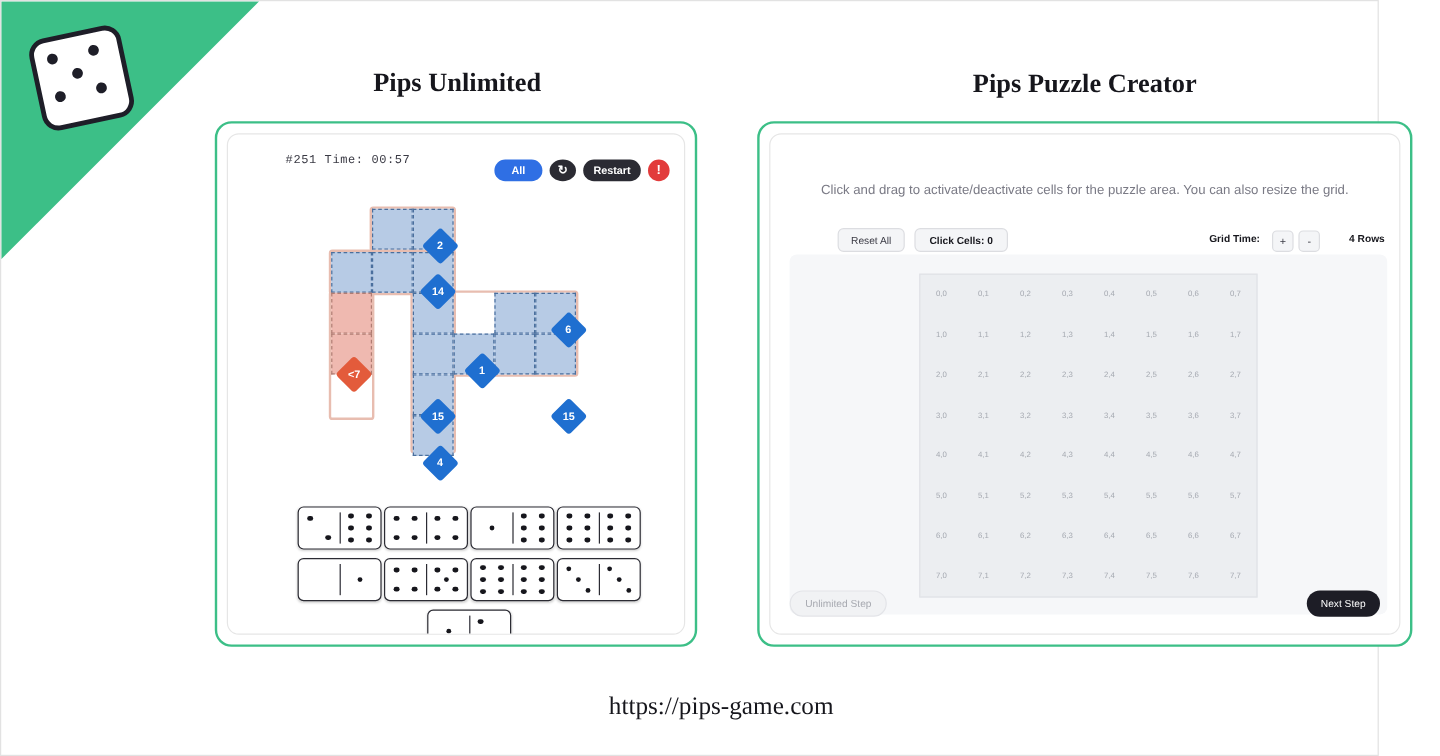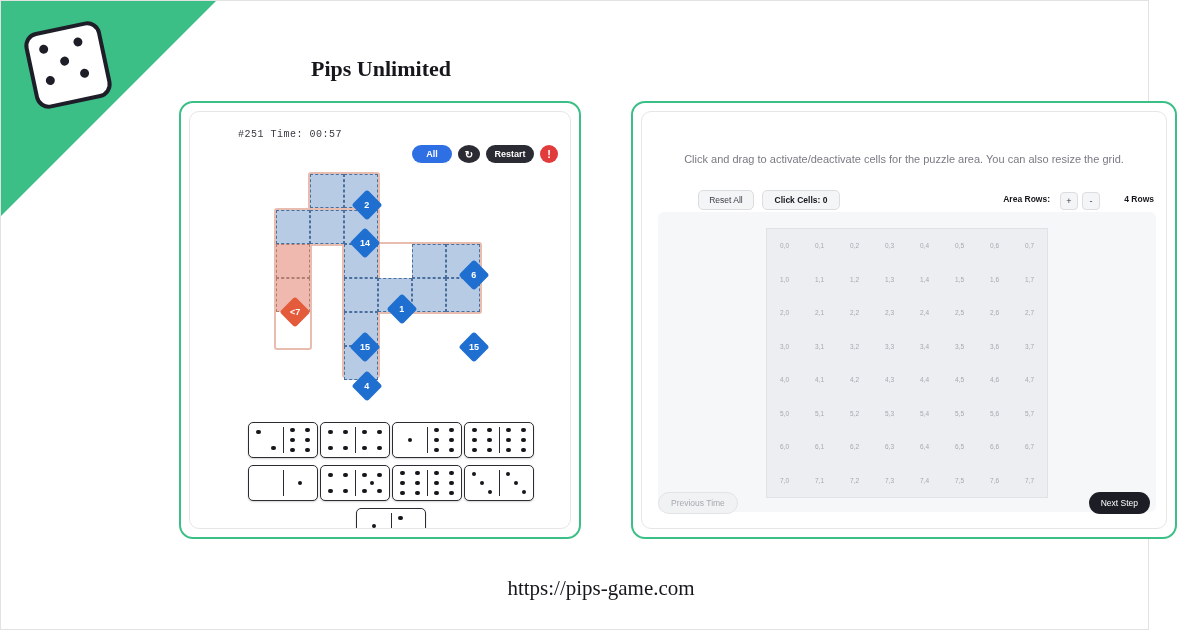--- a/index.html
+++ b/index.html
@@ -100,21 +100,20 @@
     letter-spacing: 0.5px;
   }
   .pill-btn {
     position: absolute;
     display: flex; align-items: center; justify-content: center;
     font-size: 9px;
     font-weight: bold;
     color: #ffffff;
     border-radius: 11px;
     height: 18px;
-    margin-top: 12px;
   }
   #btn-all     { left: 222px; top: 21px; width: 40px; background: #2f6fe4; }
   #btn-refresh { left: 268px; top: 21px; width: 22px; border-radius: 50%; background: #2b2b33; font-size: 10px; }
   #btn-restart { left: 296px; top: 21px; width: 48px; background: #2b2b33; }
   #btn-alert   { left: 350px; top: 21px; width: 18px; border-radius: 50%; background: #e23b3b; font-size: 11px; }
 
   
   #board { position: absolute; left: 0; top: 44px; width: 386px; height: 260px; }
   .cell {
     position: absolute;
@@ -281,20 +280,21 @@
   <div class="corner-wedge"></div>
   <div class="domino-logo">
     <div class="pip" style="left:10px; top:10px;"></div>
     <div class="pip" style="left:10px; top:42px;"></div>
     <div class="pip" style="left:28px; top:26px;"></div>
     <div class="pip" style="left:45px; top:10px;"></div>
     <div class="pip" style="left:45px; top:42px;"></div>
   </div>
 
   <div class="panel-title" id="title-left">Pips Unlimited</div>
+  <div class="panel-title" id="title-right">Pips Puzzle Creator</div>
 
   <div class="card" id="card-left">
     <div class="inner-frame">
 
       <div class="game-topbar">
         <div class="game-stats">#251  Time: 00:57</div>
         <div class="pill-btn" id="btn-all">All</div>
         <div class="pill-btn" id="btn-refresh">↻</div>
         <div class="pill-btn" id="btn-restart">Restart</div>
         <div class="pill-btn" id="btn-alert">!</div>
@@ -452,21 +452,21 @@
   <div class="card" id="card-right">
     <div class="inner-frame">
 
       <div class="creator-sub">Click and drag to activate/deactivate cells for the puzzle area. You can also resize the grid.</div>
 
       <div class="toolbar">
         <div class="tb-btn" id="reset-all-btn">Reset All</div>
         <div class="tb-btn" id="active-cells-chip">
           <span>Click Cells:</span>&nbsp;<span>0</span>
         </div>
-        <div class="grid-rows-label">Area Rows:</div>
+        <div class="grid-rows-label">Grid Time:</div>
         <div class="step-btn" id="rows-plus">+</div>
         <div class="step-btn" id="rows-minus">-</div>
         <div class="rows-count">4 Rows</div>
       </div>
 
       <div id="grid-panel">
         <div id="grid-area">
             <div class="gcell" style="left: 0px; top: 0px;">0,0</div>
             <div class="gcell" style="left: 35px; top: 0px;">0,1</div>
             <div class="gcell" style="left: 70px; top: 0px;">0,2</div>
@@ -527,20 +527,20 @@
             <div class="gcell" style="left: 35px; top: 234.5px;">7,1</div>
             <div class="gcell" style="left: 70px; top: 234.5px;">7,2</div>
             <div class="gcell" style="left: 105px; top: 234.5px;">7,3</div>
             <div class="gcell" style="left: 140px; top: 234.5px;">7,4</div>
             <div class="gcell" style="left: 175px; top: 234.5px;">7,5</div>
             <div class="gcell" style="left: 210px; top: 234.5px;">7,6</div>
             <div class="gcell" style="left: 245px; top: 234.5px;">7,7</div>
           </div>
       </div>
 
-      <div class="nav-btn" id="prev-step-btn">Previous Time</div>
+      <div class="nav-btn" id="prev-step-btn">Unlimited Step</div>
       <div class="nav-btn" id="next-step-btn">Next Step</div>
 
     </div>
   </div>
 
   <div class="footer-url">https://pips-game.com</div>
 </div>
 
 </body></html>

